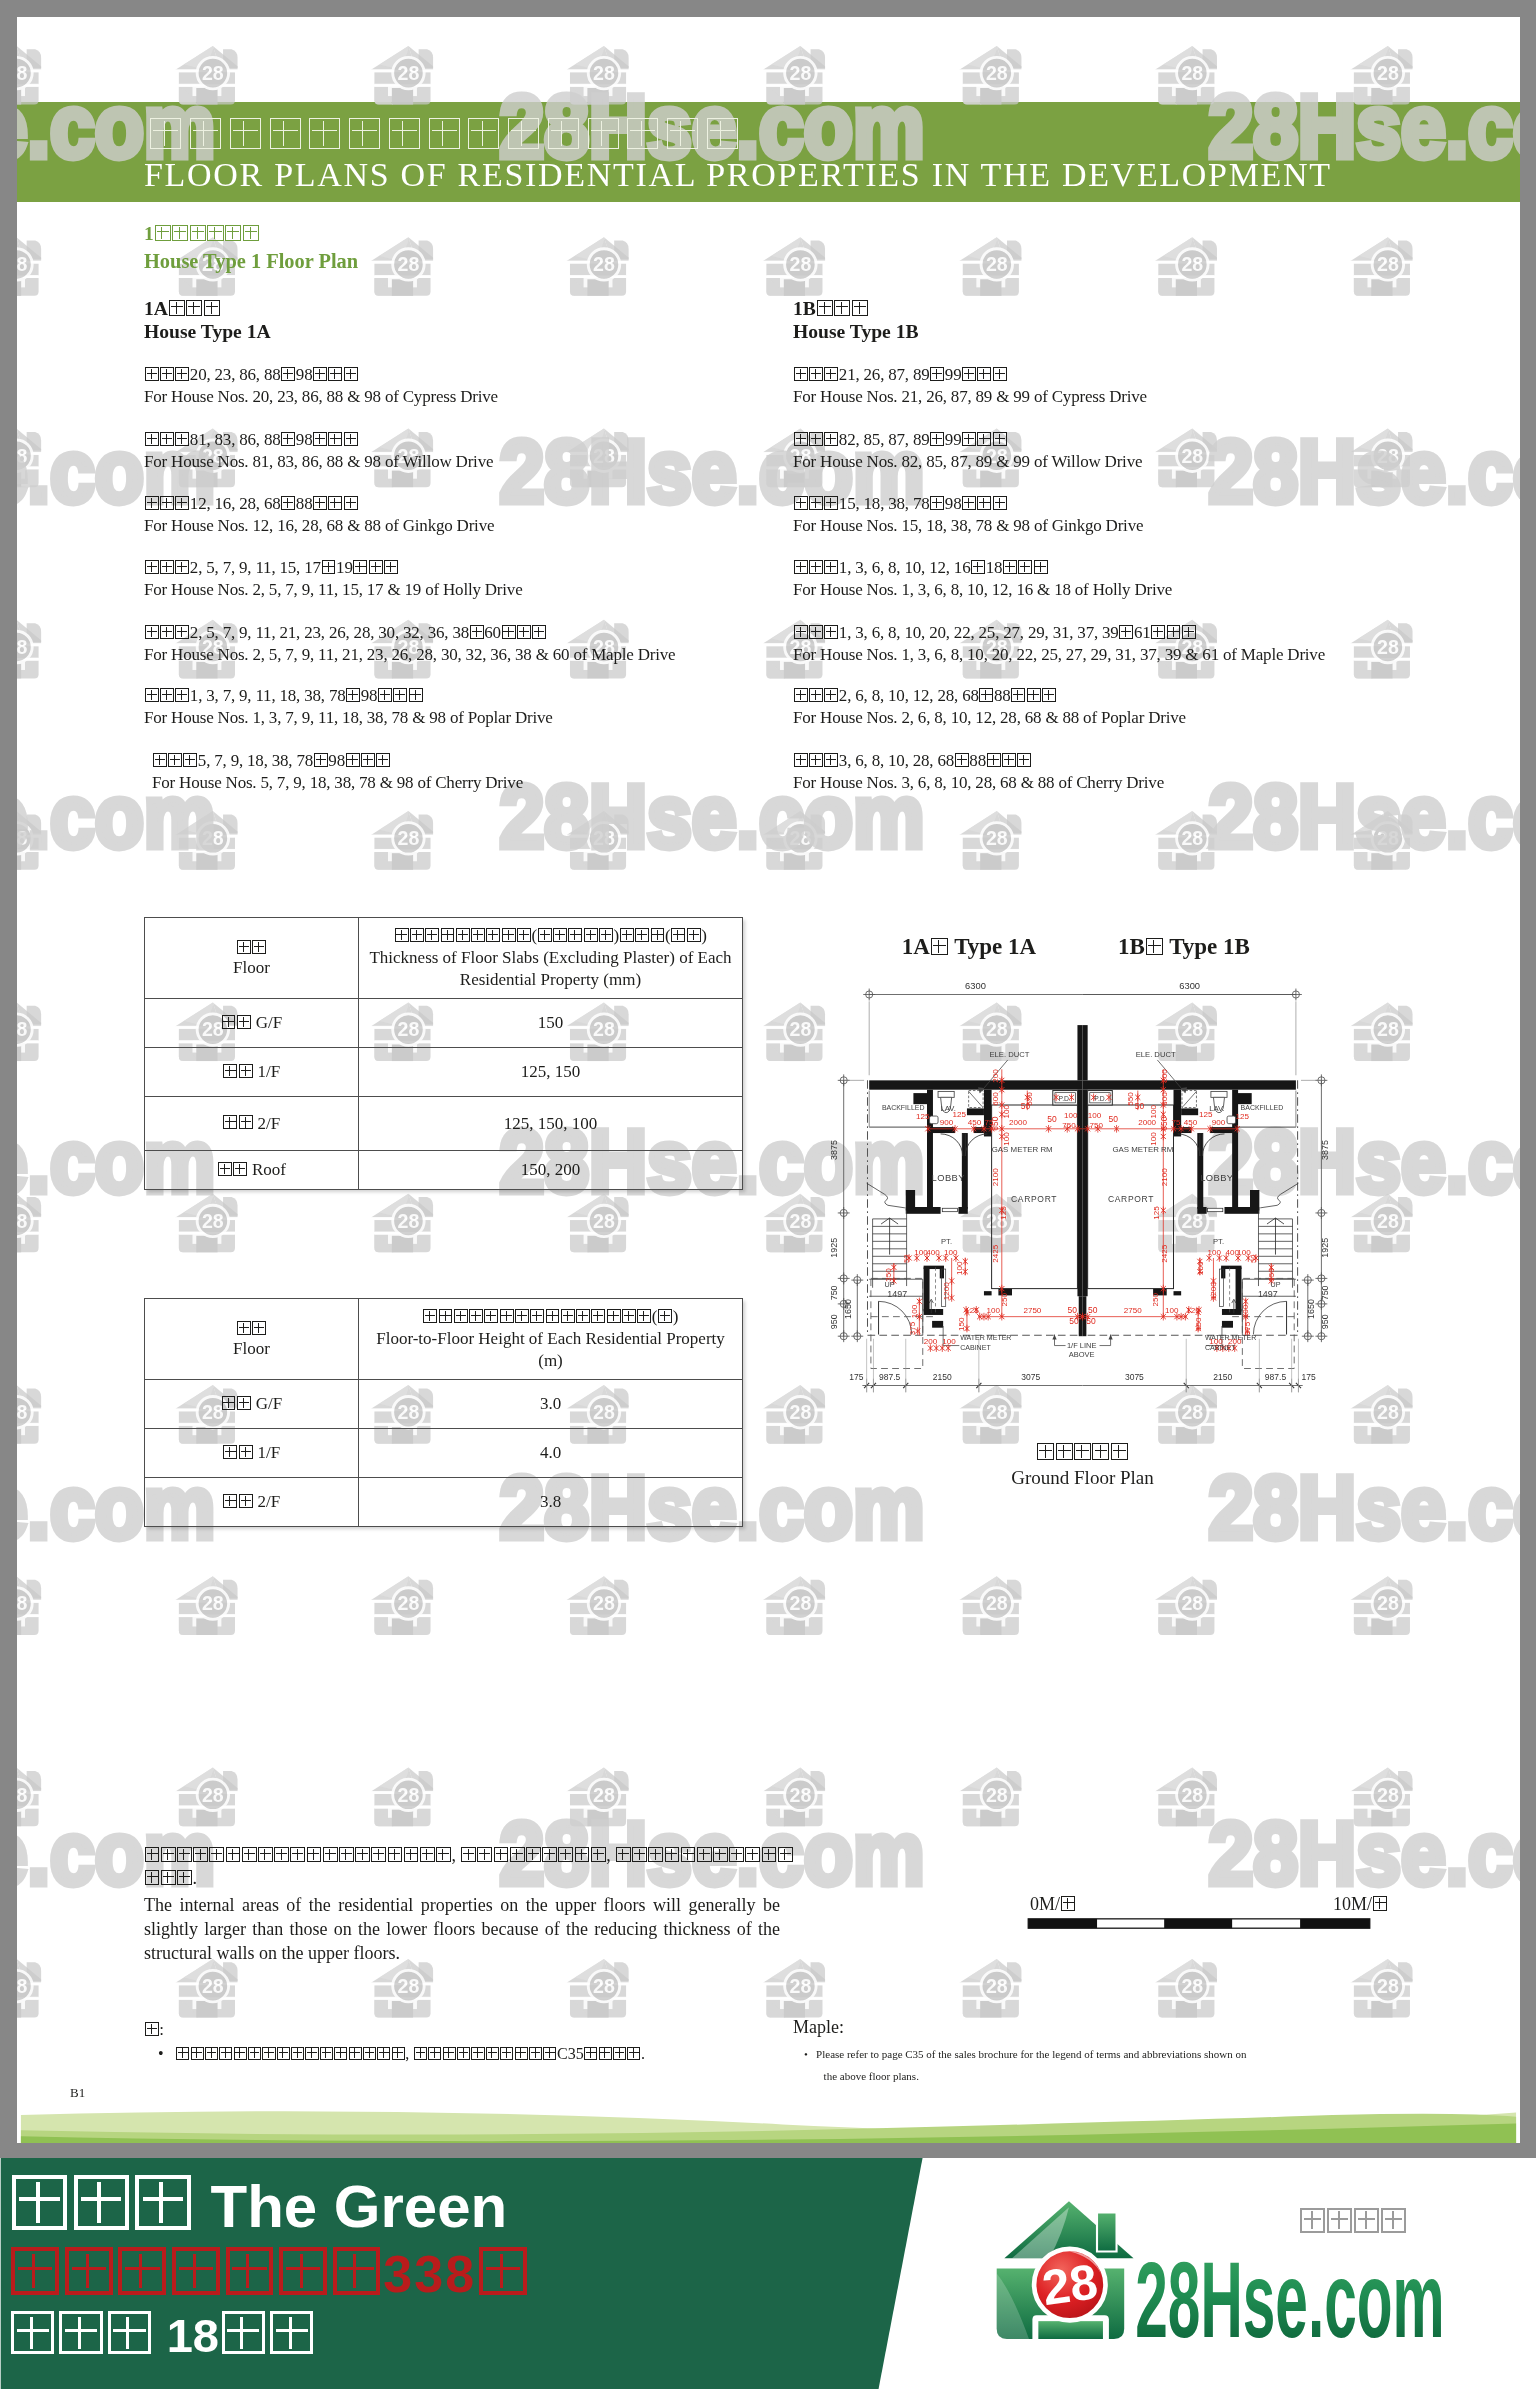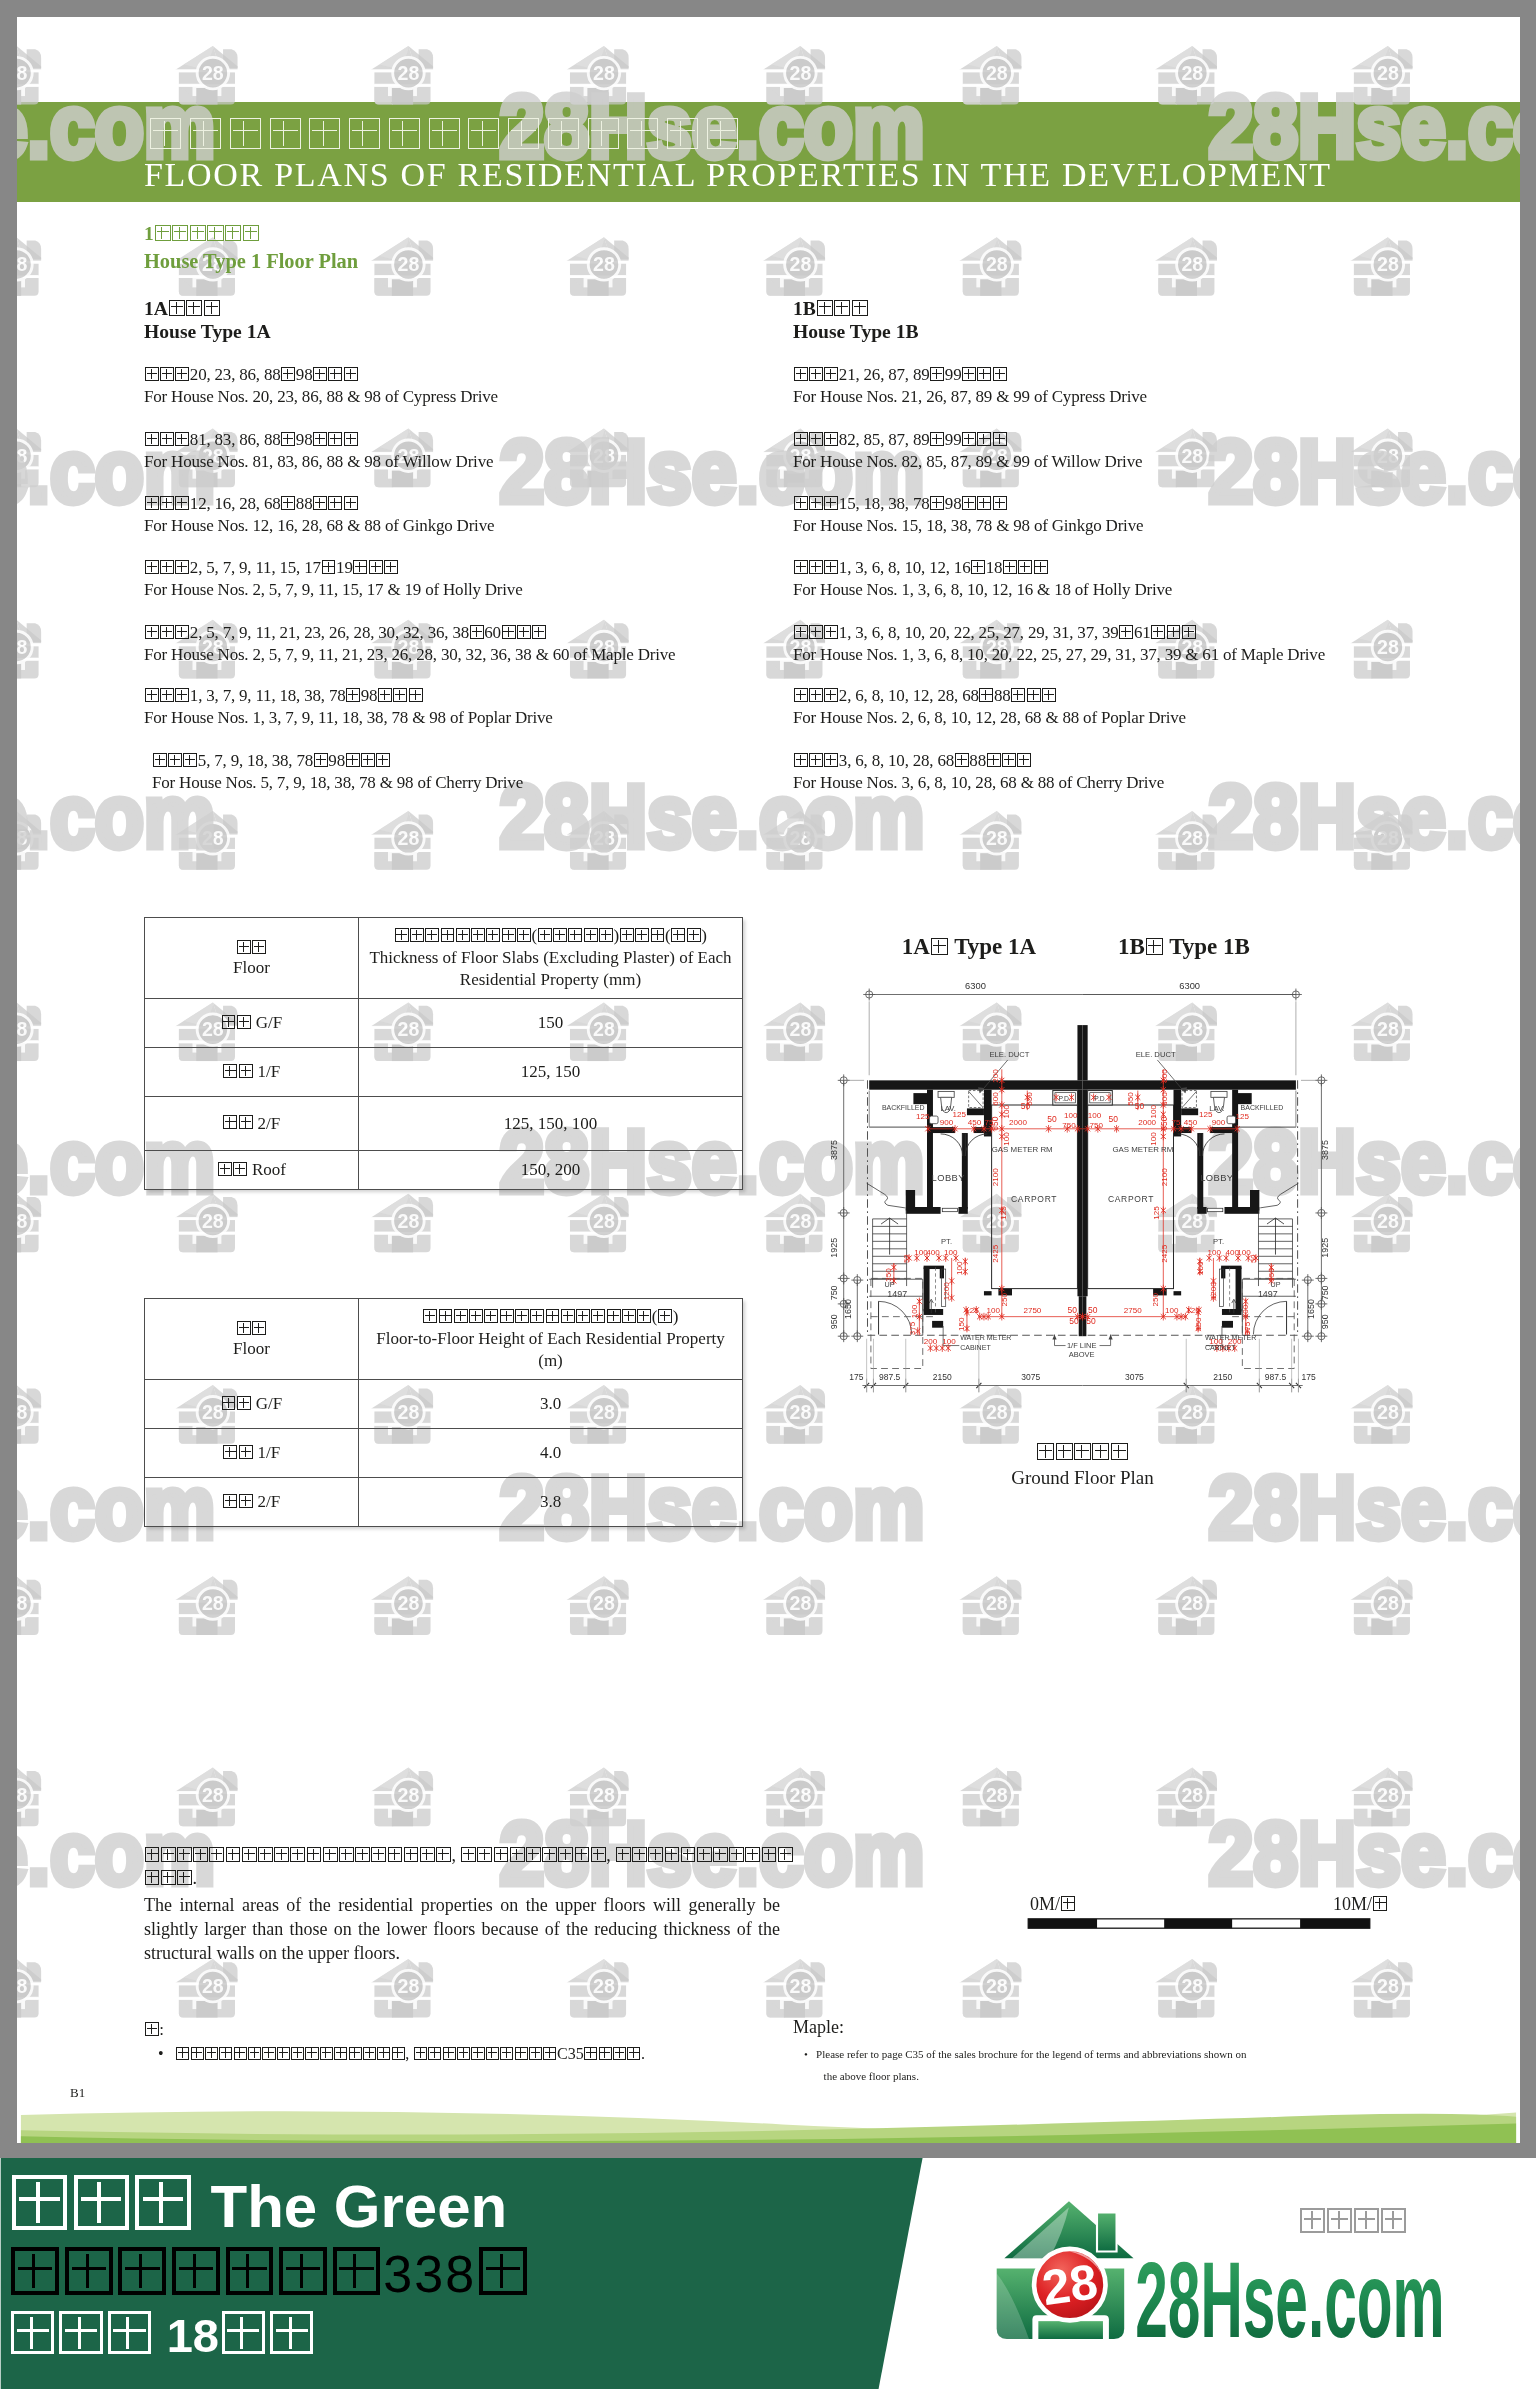--- a/index.html
+++ b/index.html
@@ -628,21 +628,21 @@
 <path d="M0 44 Q 400 53 900 48 Q 1300 43 1767 29 L1767 52 L0 52 Z" fill="#90c153"></path>
 </svg>
 
 <div class="abs" style="left:0;top:2157px;width:1537px;height:232px;background:#fff"></div>
 
 <svg class="abs" style="left:0;top:2157px" width="1537" height="232" viewBox="0 0 1807 273">
 <path d="M0 0 L1085 0 L1033 273 L0 273 Z" fill="#1c6548"></path>
 </svg>
 
 <div class="abs sans" style="left:8.5px;top:2175px;color:#fff;font-weight:bold;font-size:60px;line-height:60px"><i class="kb big"></i><i class="kb big"></i><i class="kb big"></i> The Green</div>
-<div class="abs sans" style="left:8.5px;top:2247px;color:#000000;font-weight:normal;font-size:52px;line-height:52px;letter-spacing:2.1px"><i class="kb big"></i><i class="kb big"></i><i class="kb big"></i><i class="kb big"></i><i class="kb big"></i><i class="kb big"></i><i class="kb big"></i>338<i class="kb big"></i></div>
+<div class="abs sans" style="left:8.5px;top:2247px;color:#b91c1c;font-weight:bold;font-size:52px;line-height:52px;letter-spacing:2.1px"><i class="kb big"></i><i class="kb big"></i><i class="kb big"></i><i class="kb big"></i><i class="kb big"></i><i class="kb big"></i><i class="kb big"></i>338<i class="kb big"></i></div>
 <div class="abs sans" style="left:8.5px;top:2311px;color:#fff;font-weight:bold;font-size:47px;line-height:48px"><i class="kb big"></i><i class="kb big"></i><i class="kb big"></i> 18<i class="kb big"></i><i class="kb big"></i></div>
 
 <svg class="abs" style="left:978px;top:2190px" width="510" height="162" viewBox="0 0 600 190">
 <defs>
 <linearGradient id="gh" x1="0" y1="0" x2="0" y2="1">
  <stop offset="0" stop-color="#56b26f"></stop>
         <stop offset="1" stop-color="#0e6b41"></stop>
 </linearGradient>
 <linearGradient id="gt" x1="0" y1="0" x2="0" y2="1">
  <stop offset="0" stop-color="#3aa763"></stop>

